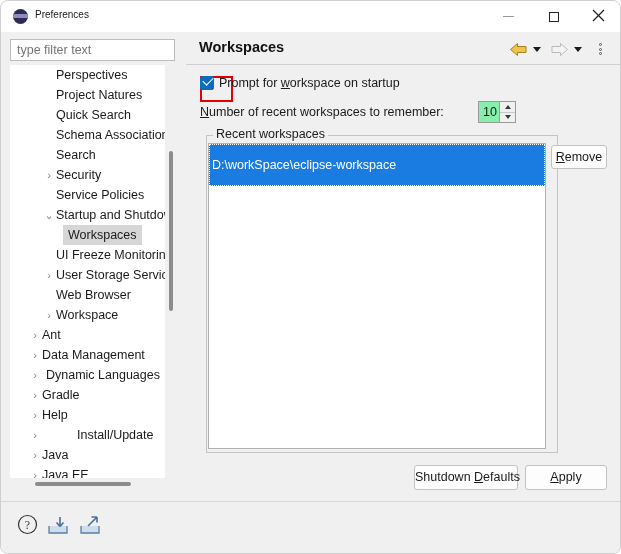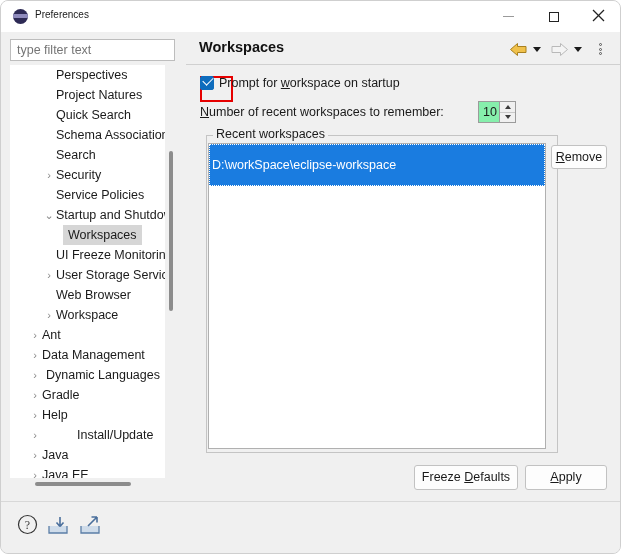--- a/index.html
+++ b/index.html
@@ -583,21 +583,21 @@
     <div id="group-top-l"></div>
     <div id="group-top-r"></div>
     <div id="group-title">Recent workspaces</div>
 
     <div id="ws-list">
         <div class="ws-item selected">D:\workSpace\eclipse-workspace</div>
       </div>
 
     <div class="btn" id="btn-remove"><u>R</u><span>emove</span></div>
 
-    <div class="btn" id="btn-restore"><span>Freeze </span><u>D</u><span>efaults</span></div>
+    <div class="btn" id="btn-restore"><span>Shutdown </span><u>D</u><span>efaults</span></div>
 
     <div class="btn" id="btn-apply"><u>A</u><span>pply</span></div>
   </div>
 
   <div id="bottom-bar">
     <div id="help-icon">
       <svg width="21" height="21" viewBox="0 0 21 21">
         <circle cx="10.5" cy="10.5" r="9" fill="none" stroke="#333" stroke-width="1.2"></circle>
         <text x="10.5" y="15" text-anchor="middle" font-family="Liberation Serif, serif" font-size="12" fill="#333">?</text>
       </svg>

